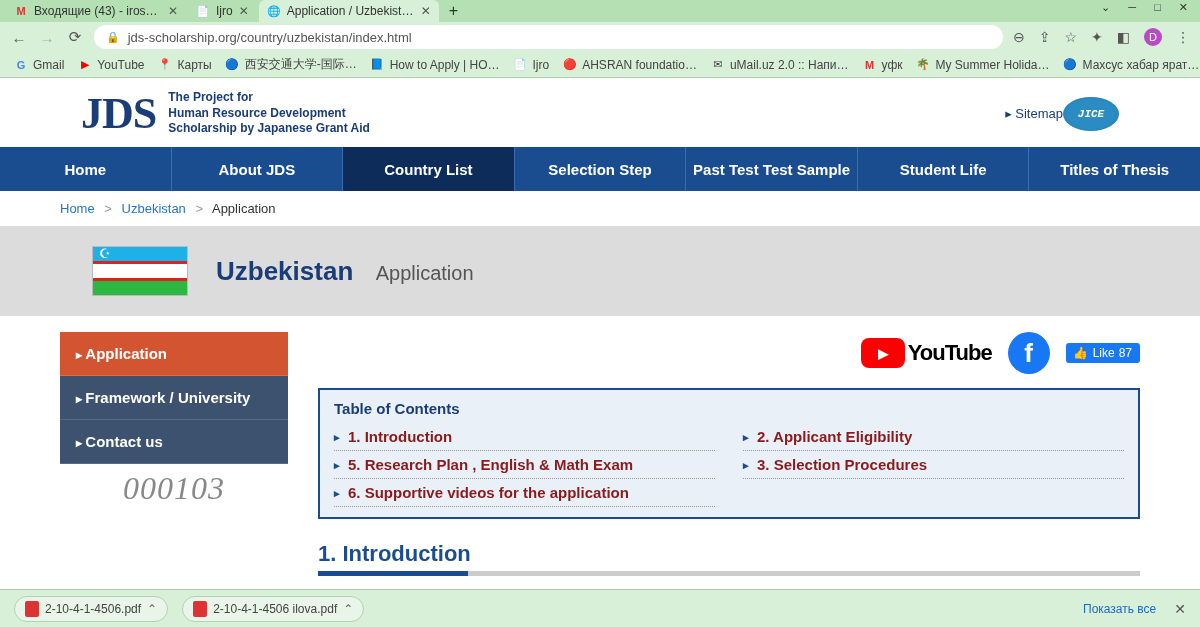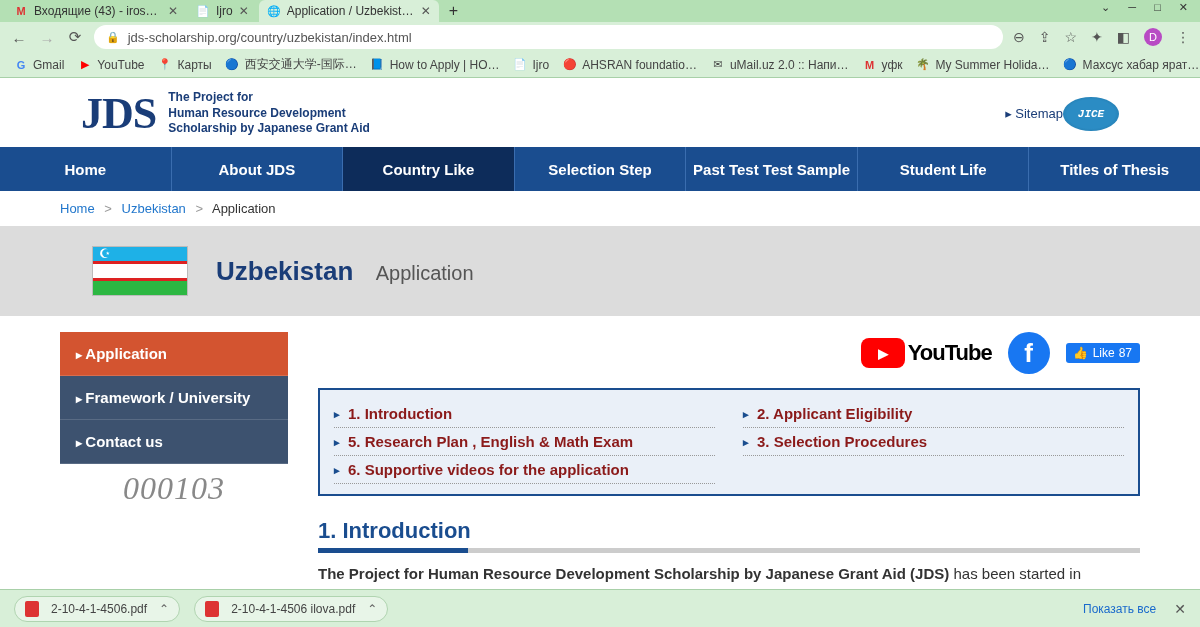--- a/index.html
+++ b/index.html
@@ -81,21 +81,21 @@
 .toc-item::before { content: "▸"; position: absolute; left: 0; font-size: 11px; color: #1a4d8f; top: 8px; }
 
 .sec-head { margin-top: 22px; padding-bottom: 4px; border-bottom: 5px solid #ccc; position: relative; }
 .sec-head::after { content: ""; position: absolute; left: 0; bottom: -5px; width: 150px; height: 5px; background: #1a4d8f; }
 .sec-head h2 { color: #1a4d8f; font-size: 22px; }
 .sec-body { padding: 10px 0; font-size: 15px; color: #333; line-height: 1.5; }
 .sec-body b { font-weight: bold; }
 
 
 .dlbar { position: absolute; bottom: 0; left: 0; right: 0; height: 38px; background: #d8efd8; border-top: 1px solid #a8d0a8; display: flex; align-items: center; padding: 0 14px; font-size: 12px; color: #444; }
-.dl { display: flex; align-items: center; gap: 12px; padding: 4px 10px; border: 1px solid #b0d4b0; border-radius: 14px; background: #e8f5e8; margin-right: 14px; }
+.dl { display: flex; align-items: center; gap: 6px; padding: 4px 10px; border: 1px solid #b0d4b0; border-radius: 14px; background: #e8f5e8; margin-right: 14px; }
 .dl .pdf { width: 14px; height: 16px; background: #d33; border-radius: 2px; }
 .dl .chev { color: #666; }
 .dlbar .spacer { flex: 1; }
 .dlbar .showall { color: #1a6acc; margin-right: 18px; cursor: pointer; }
 .dlbar .x { color: #555; font-size: 14px; cursor: pointer; }
 </style>
 </head>
 <body>
 
 <div class="browser-top">
@@ -203,21 +203,21 @@
     </div>
     <div class="header-right">
       <span>▸ Sitemap</span>
       <span class="jice">JICE</span>
     </div>
   </div>
 
   <div class="main-nav">
     <div class="ni">Home</div>
     <div class="ni">About JDS</div>
-    <div class="ni active">Country Like</div>
+    <div class="ni active">Country List</div>
     <div class="ni">Selection Step</div>
     <div class="ni">Past Test Test Sample</div>
     <div class="ni">Student Life</div>
     <div class="ni">Titles of Thesis</div>
   </div>
 
   <div class="breadcrumb">
     <a>Home</a>
     <span class="sep">&gt;</span>
     <a>Uzbekistan</a>
@@ -255,20 +255,21 @@
         </div>
         <div class="fb">f</div>
         <div class="like">
           <span>👍</span>
           <span>Like</span>
           <span>87</span>
         </div>
       </div>
 
       <div class="toc">
+        <div class="toc-title">Table of Contents</div>
         <div class="toc-grid">
           <div class="toc-item">1. Introduction</div>
           <div class="toc-item">2. Applicant Eligibility</div>
           <div class="toc-item">5. Research Plan , English &amp; Math Exam</div>
           <div class="toc-item">3. Selection Procedures</div>
           <div class="toc-item">6. Supportive videos for the application</div>
         </div>
       </div>
 
       <div class="sec-head">

